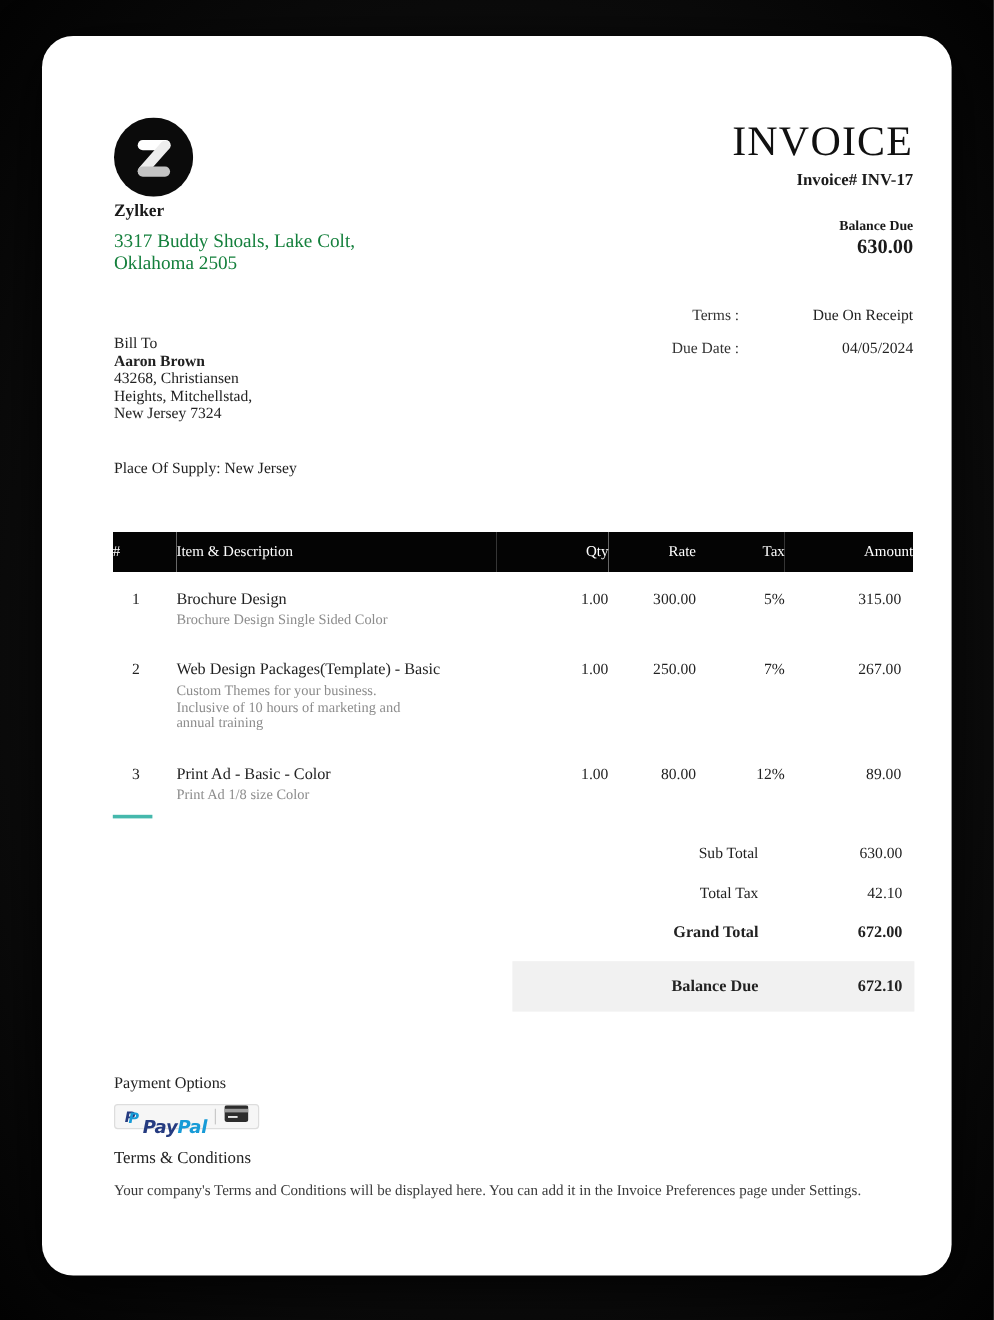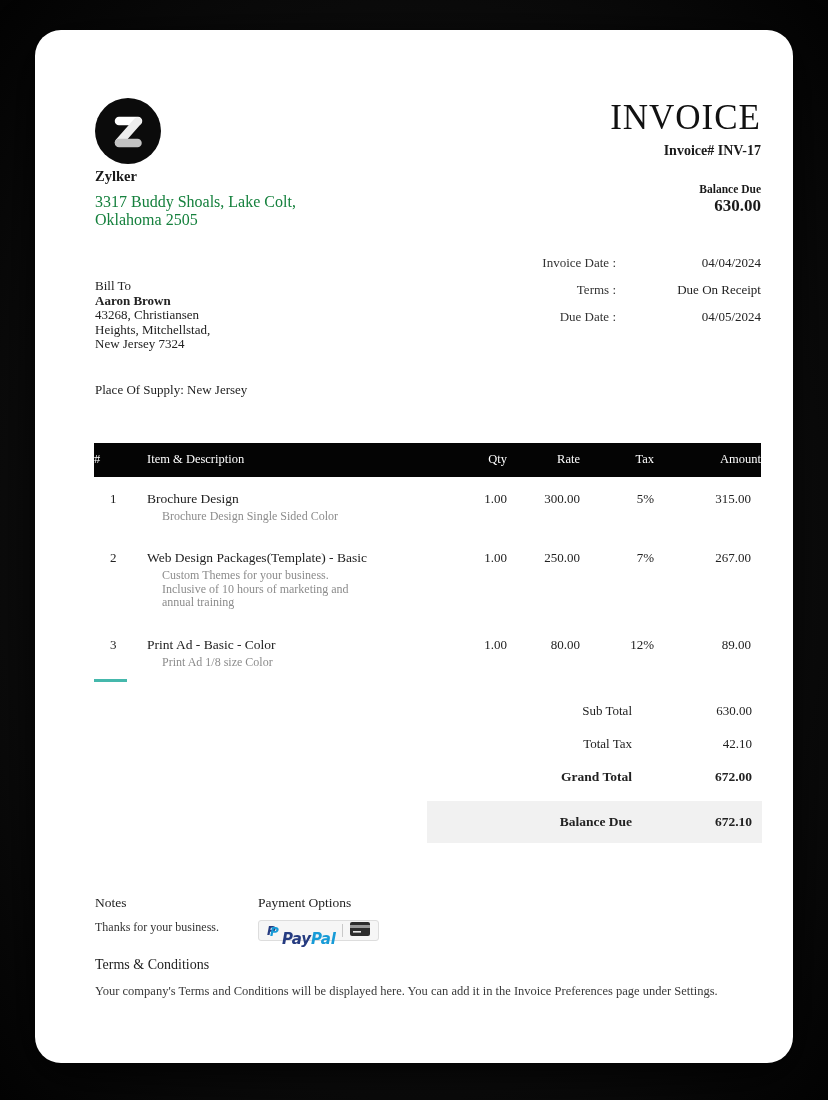--- a/index.html
+++ b/index.html
@@ -64,21 +64,21 @@
   }
   th.h-num { text-align: left; padding-left: 16px; }
   th.h-item { text-align: left; }
   th.h-right, td.t-right { text-align: right; }
   th.h-amount, td.t-amount { text-align: right; padding-right: 10px; }
   thead { position: relative; }
   .accent-bar { position: absolute; left: 0; bottom: 0; width: 33px; height: 3px; background: #45b8ac; z-index: 2; }
   table.items tbody td { vertical-align: top; padding-top: 14px; padding-bottom: 13px; }
   td.t-num { padding-left: 16px; font-size: 13px; color: #222; }
   .item-name { font-size: 13.5px; color: #222; }
-  .item-desc { margin-top: 3px; font-size: 12px; color: #8c8c8c; line-height: 13.5px; margin-left: 15px; }
+  .item-desc { margin-top: 3px; font-size: 12px; color: #8c8c8c; line-height: 13.5px; }
   td.t-right, td.t-amount { font-size: 13px; color: #222; }
 
   
   .totals { width: 335px; margin-left: auto; margin-top: 12px; margin-right: -1px; }
   .total-row { display: flex; align-items: center; height: 33px; }
   .total-label { flex: 1; text-align: right; font-size: 13px; color: #222; padding-right: 0; }
   .total-value { width: 130px; text-align: right; font-size: 13px; color: #222; padding-right: 10px; }
   .total-row.bold .total-label, .total-row.bold .total-value { font-weight: bold; font-size: 13.5px; }
   .total-row.band { background: #f1f1f1; height: 42px; margin-top: 8px; }
 
@@ -150,24 +150,20 @@
     <div class="mid-row">
       <div class="bill-to">
         <div>Bill To</div>
         <div class="bt-name">Aaron Brown</div>
         <div>43268, Christiansen</div>
         <div>Heights, Mitchellstad,</div>
         <div>New Jersey 7324</div>
       </div>
 
       <div class="details">
-        <div class="detail-row">
-          <div class="detail-label">Invoice Date :</div>
-          <div class="detail-value">04/04/2024</div>
-        </div>
         <div class="detail-row">
           <div class="detail-label">Terms :</div>
           <div class="detail-value">Due On Receipt</div>
         </div>
         <div class="detail-row">
           <div class="detail-label">Due Date :</div>
           <div class="detail-value">04/05/2024</div>
         </div>
       </div>
     </div>
@@ -254,24 +250,20 @@
         <div class="total-label">Grand Total</div>
         <div class="total-value">672.00</div>
       </div>
       <div class="total-row bold band">
         <div class="total-label">Balance Due</div>
         <div class="total-value">672.10</div>
       </div>
     </div>
 
     <div class="notes-row">
-      <div class="notes-col">
-        <div class="sec-heading">Notes</div>
-        <div class="notes-body">Thanks for your business.</div>
-      </div>
       <div class="pay-col">
         <div class="sec-heading">Payment Options</div>
         <div class="pay-badge">
           <span class="pp-mark">
             <span class="pp-p pp-p-dark">P</span>
             <span class="pp-p pp-p-light">P</span>
           </span>
           <span class="pp-word"><span class="w-dark">Pay</span><span class="w-light">Pal</span></span>
           <span class="pay-divider"></span>
           <span class="card-icon">

